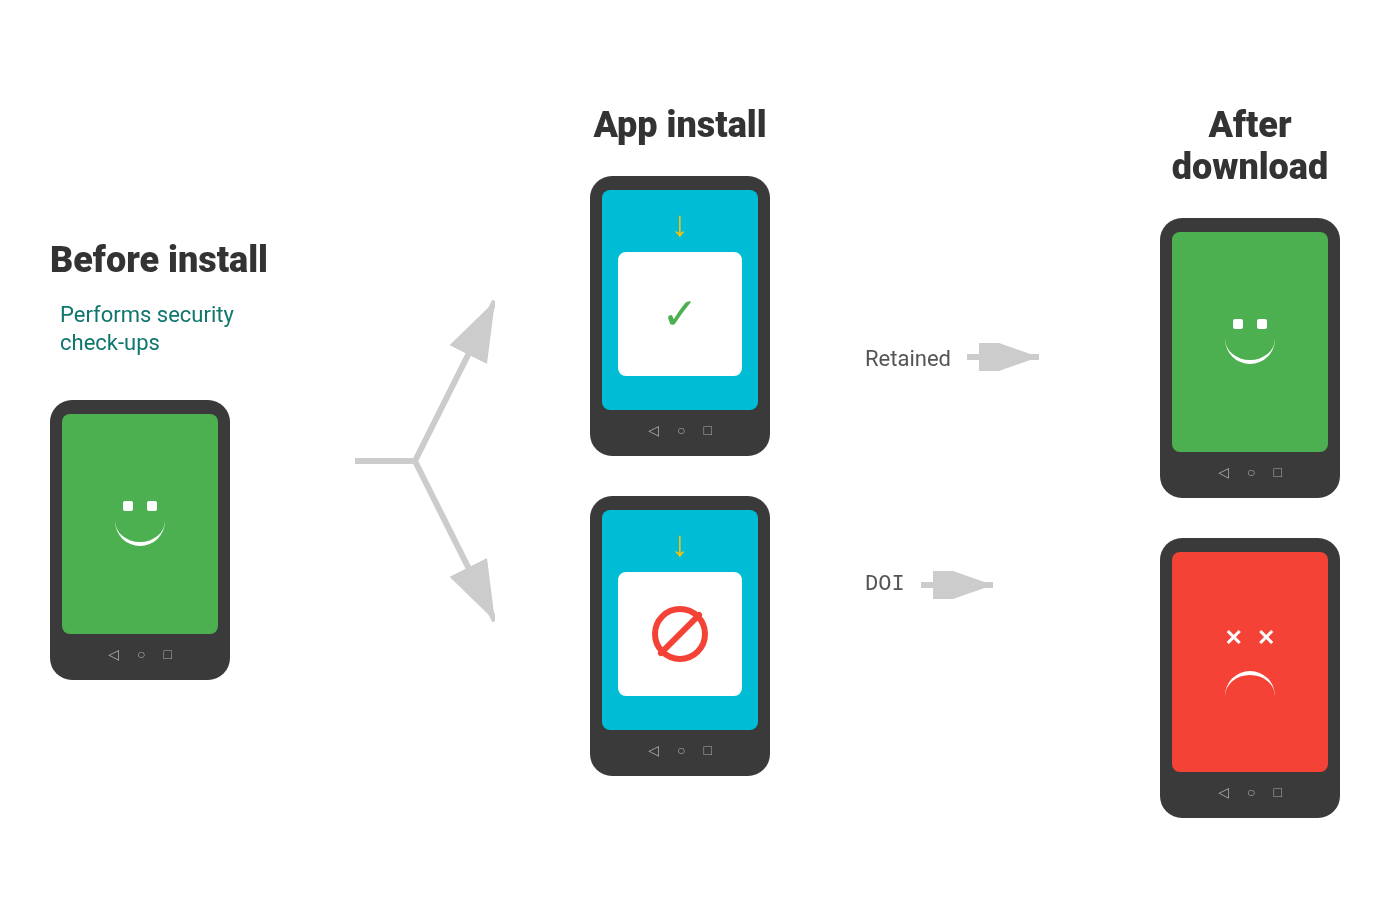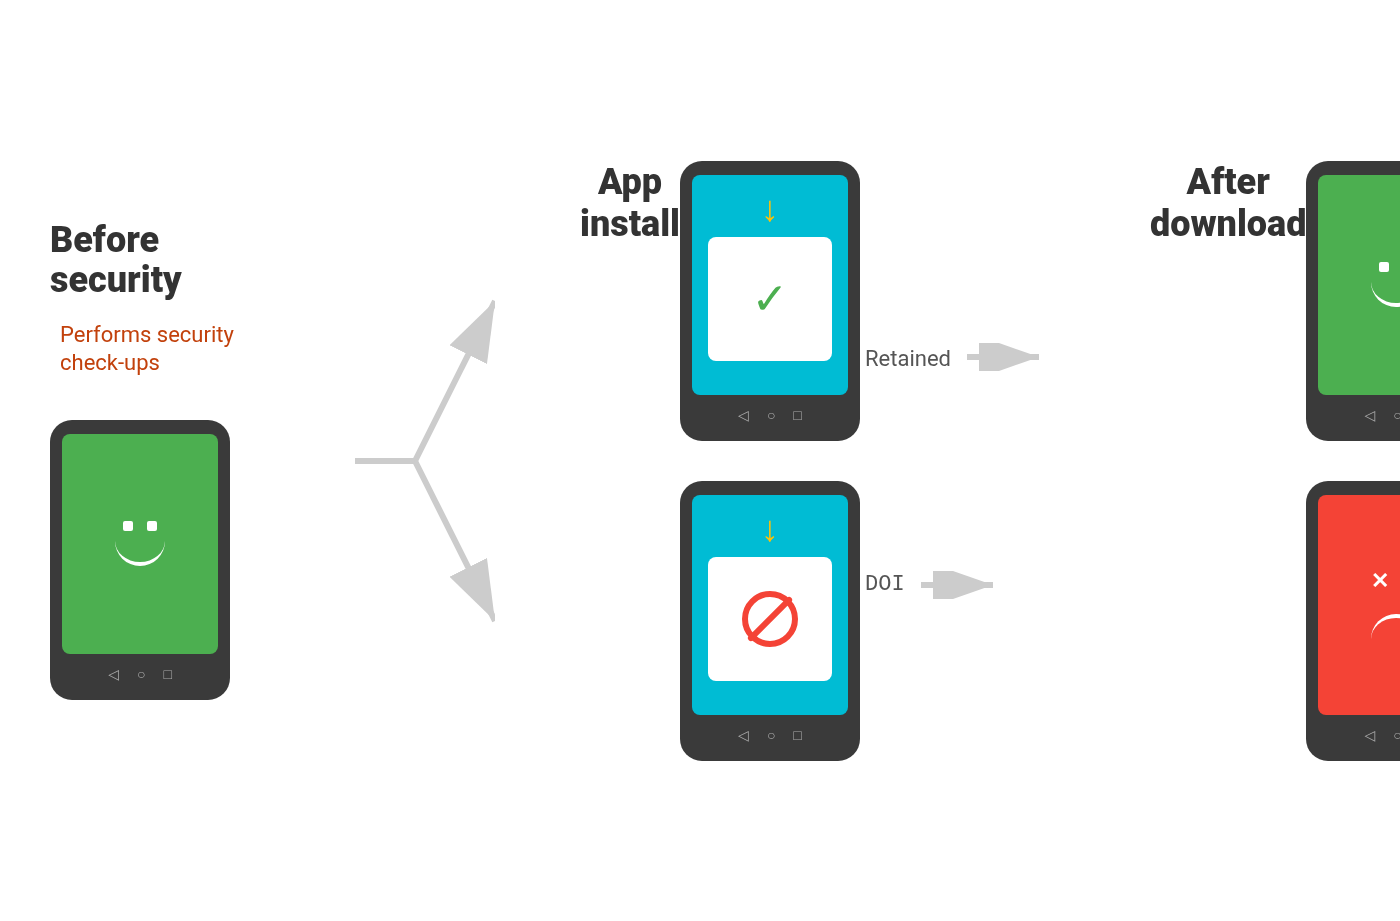--- a/index.html
+++ b/index.html
@@ -42,30 +42,31 @@
     .col-before .section-title {
       font-size: 36px;
       font-weight: 900;
       color: #333333;
       line-height: 1.1;
       margin-bottom: 20px;
     }
 
     .col-before .subtitle {
       font-size: 22px;
-      color: #c2410c;
+      color: #0f766e;
       line-height: 1.3;
       margin-bottom: 42px;
       padding-left: 10px;
     }
 
     
     .col-install {
       display: flex;
-      flex-direction: row;
+      flex-direction: column;
+      align-items: center;
       width: 200px;
       flex-shrink: 0;
       gap: 0;
     }
 
     .col-install .section-title {
       font-size: 36px;
       font-weight: 900;
       color: #333333;
       margin-bottom: 30px;
@@ -74,21 +75,22 @@
 
     .phones-install {
       display: flex;
       flex-direction: column;
       gap: 40px;
     }
 
     
     .col-after {
       display: flex;
-      align-items: flex-start;
+      flex-direction: column;
+      align-items: center;
       width: 200px;
       flex-shrink: 0;
     }
 
     .col-after .section-title {
       font-size: 36px;
       font-weight: 900;
       color: #333333;
       margin-bottom: 30px;
       text-align: center;
@@ -257,21 +259,21 @@
       font-weight: 400;
     }
   </style>
 </head>
 <body>
 
 <div class="main-container">
   <div class="columns">
 
     <div class="col-before">
-      <div class="section-title">Before security</div>
+      <div class="section-title">Before install</div>
       <div class="subtitle">Performs security check-ups</div>
 
       <div class="phone">
         <div class="phone-screen green">
           <div class="smiley">
             <div class="smiley-eyes">
               <div class="smiley-eye"></div>
               <div class="smiley-eye"></div>
             </div>
             <div class="smiley-mouth"></div>

